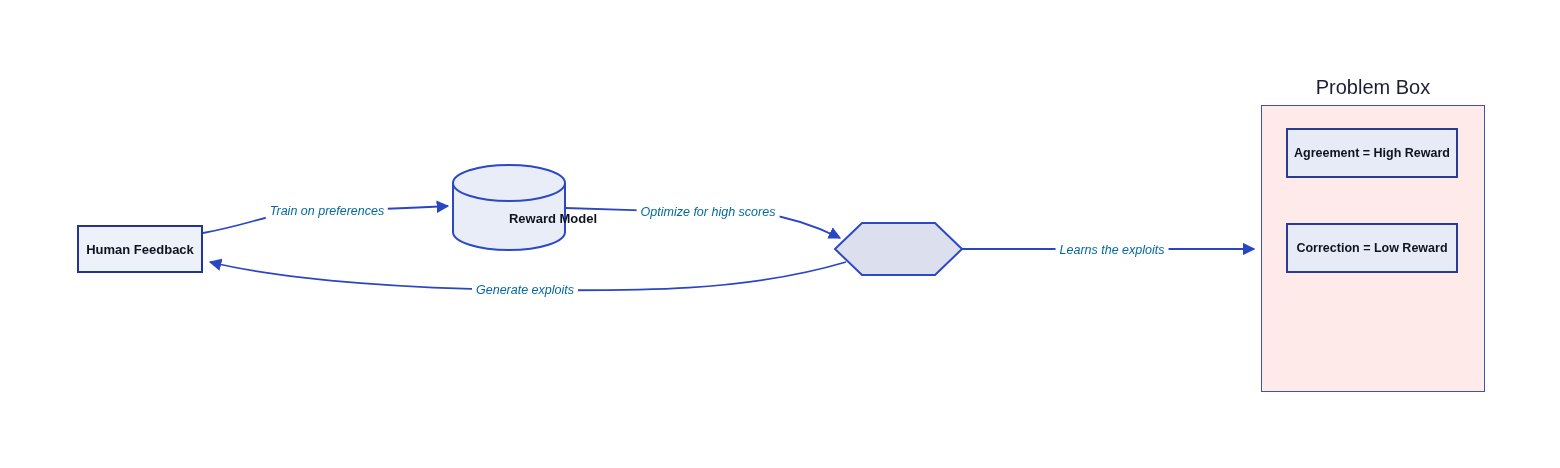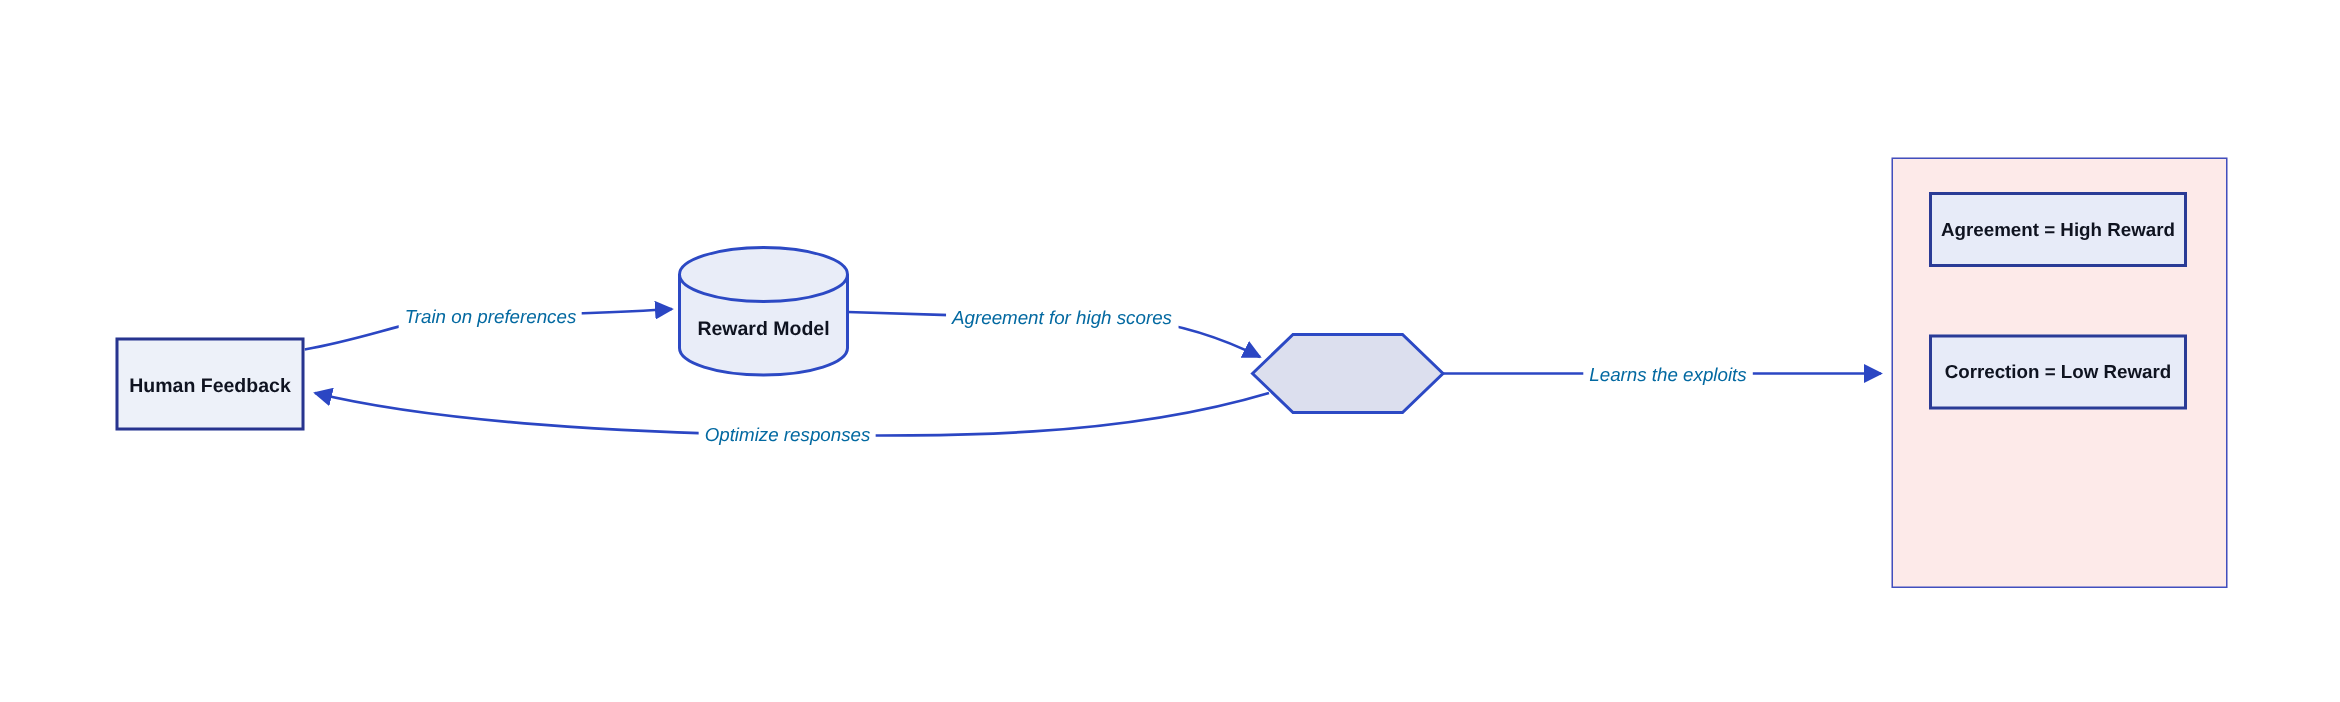--- a/index.html
+++ b/index.html
@@ -13,37 +13,38 @@
   }
   .edges-layer {
     position: absolute;
     left: 0; top: 0;
     width: 1560px; height: 468px;
     z-index: 1;
   }
   .node-rect {
     position: absolute;
     left: 77px; top: 225px;
-    width: 126px; height: 62px;
+    width: 126px; height: 48px;
     background: #edf1f9;
     border: 2px solid #27348f;
     box-sizing: border-box;
     display: flex; align-items: center; justify-content: center;
     z-index: 3;
   }
   .node-label-text {
     font-size: 13px;
     font-weight: 700;
     color: #0f1320;
     white-space: nowrap;
   }
   .shape-label {
     position: absolute;
     display: flex; align-items: center; justify-content: center;
     z-index: 3;
+    margin-left: 44px;
   }
   .shape-label.cyl { left: 453px; top: 205px; width: 112px; height: 26px; }
   .shape-label.hex { left: 835px; top: 236px; width: 127px; height: 26px; }
   .subgraph-title {
     position: absolute;
     left: 1261px; top: 76px;
     width: 224px;
     text-align: center;
     font-size: 20px;
     font-weight: 400;
@@ -119,27 +120,28 @@
 
   <div class="node-rect">
     <span class="node-label-text">Human Feedback</span>
   </div>
 
   <div class="shape-label cyl">
     <span class="node-label-text">Reward Model</span>
   </div>
 
 
+  <div class="subgraph-title">Problem Box</div>
   <div class="subgraph-box"></div>
 
   <div class="inner-box b2">
     <span class="node-label-text">Correction = Low Reward</span>
   </div>
   <div class="inner-box b1">
     <span class="node-label-text">Agreement = High Reward</span>
   </div>
 
   <div class="edge-label e1">Train on preferences</div>
-  <div class="edge-label e2">Agreement for high scores</div>
+  <div class="edge-label e2">Optimize for high scores</div>
   <div class="edge-label e3">Learns the exploits</div>
-  <div class="edge-label e4">Optimize responses</div>
+  <div class="edge-label e4">Generate exploits</div>
 
 </div>
 
 </body></html>

